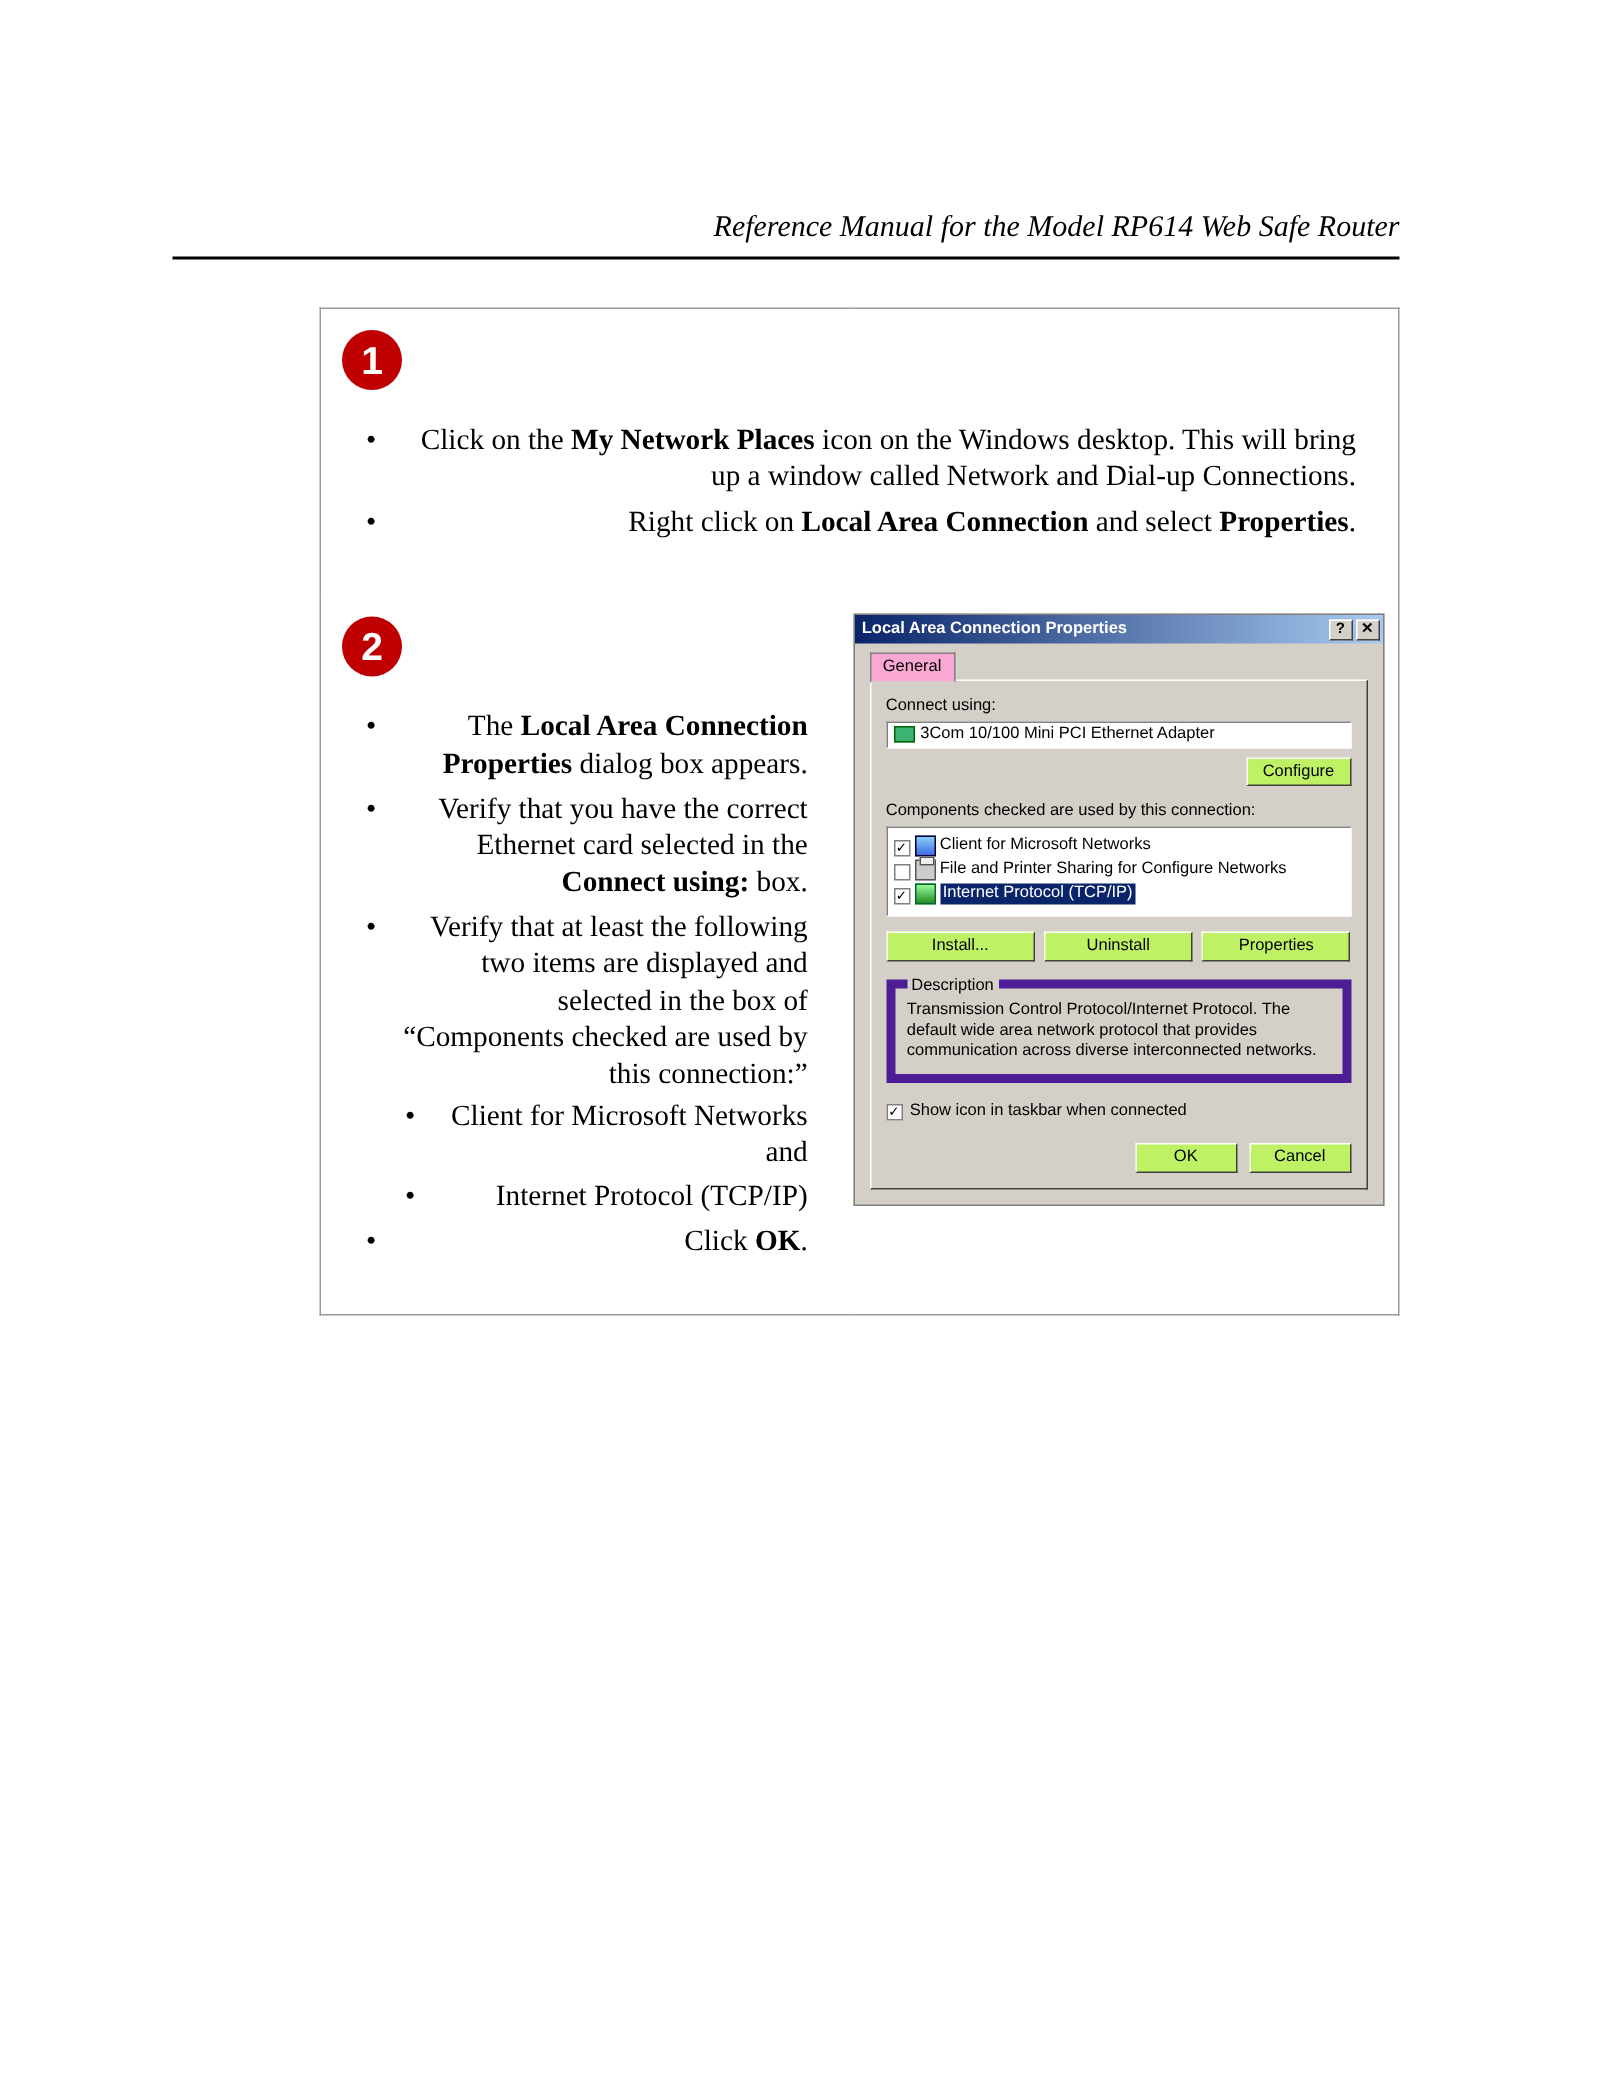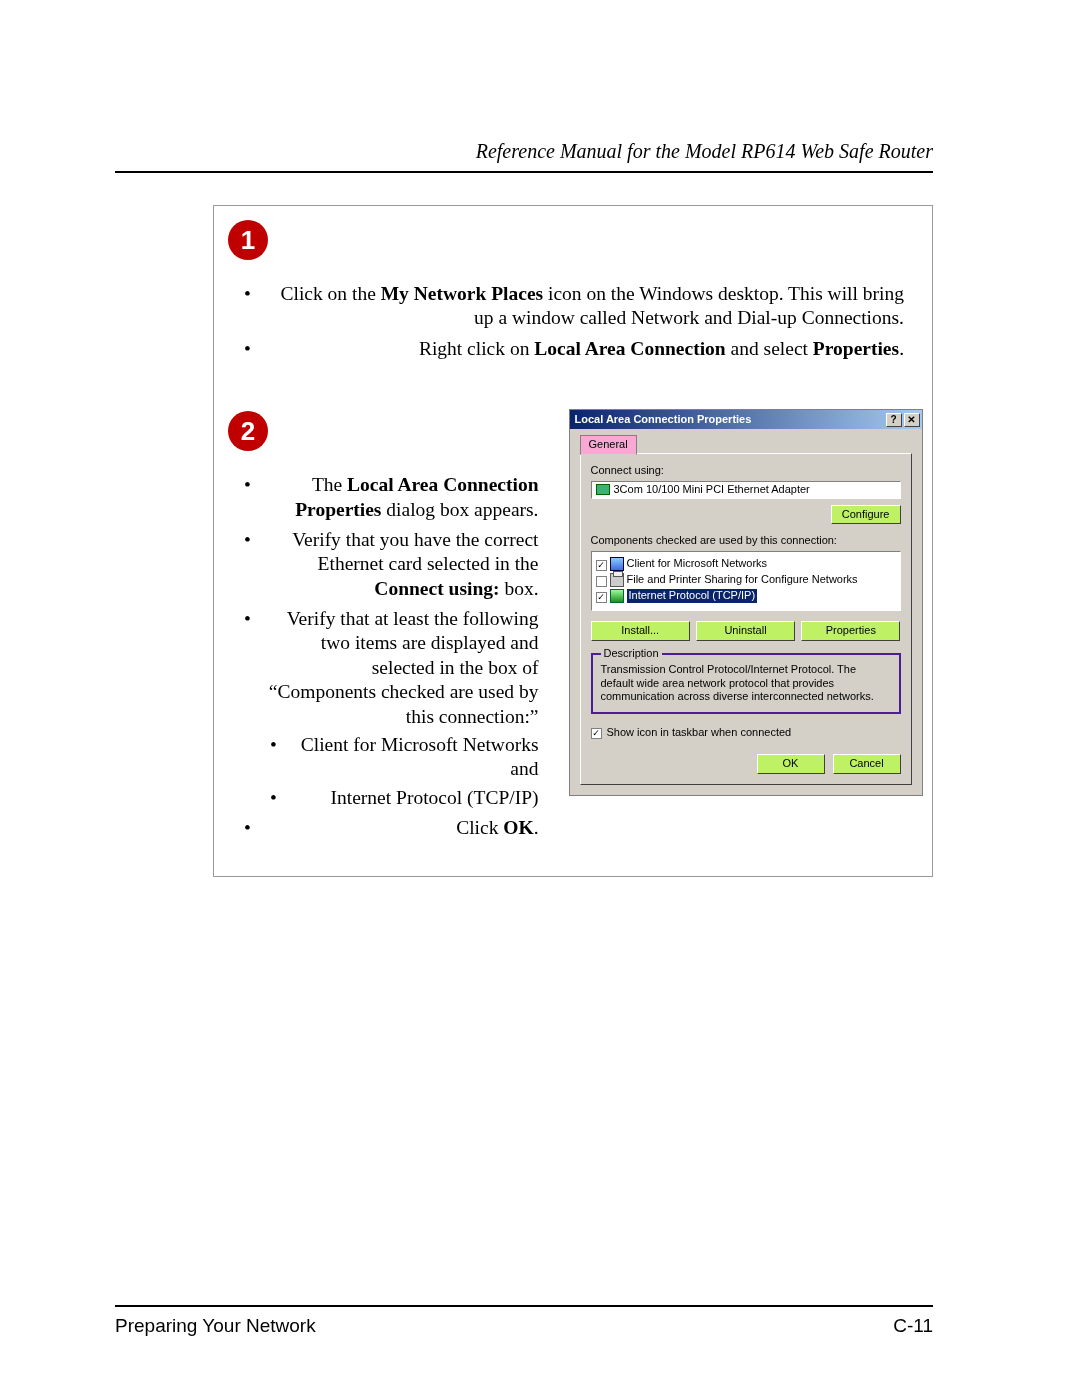--- a/index.html
+++ b/index.html
@@ -195,21 +195,21 @@
     padding: 0 2px;
   }
   .btn-row3 {
     display: flex;
     justify-content: space-between;
     margin-top: 10px;
     gap: 6px;
   }
   .btn-row3 .btn { flex: 1; }
   .group {
-    border: 2px solid #4c1d95;
+    border: 6px solid #4c1d95;
     margin-top: 12px;
     position: relative;
     padding: 8px 8px 8px 8px;
   }
   .group-title {
     position: absolute;
     top: -8px;
     left: 8px;
     background: #d4d0c8;
     padding: 0 3px;
@@ -348,21 +348,14 @@
               </div>
             </div>
           </div>
         </div>
 
       </td>
     </tr>
   </tbody>
     </table>
 
-  <div class="footer">
-    <hr class="hr-bot">
-    <div class="footer-row">
-      <span>Preparing Your Network</span>
-      <span>C-11</span>
-    </div>
-  </div>
 
 </div>
 
 </body></html>

